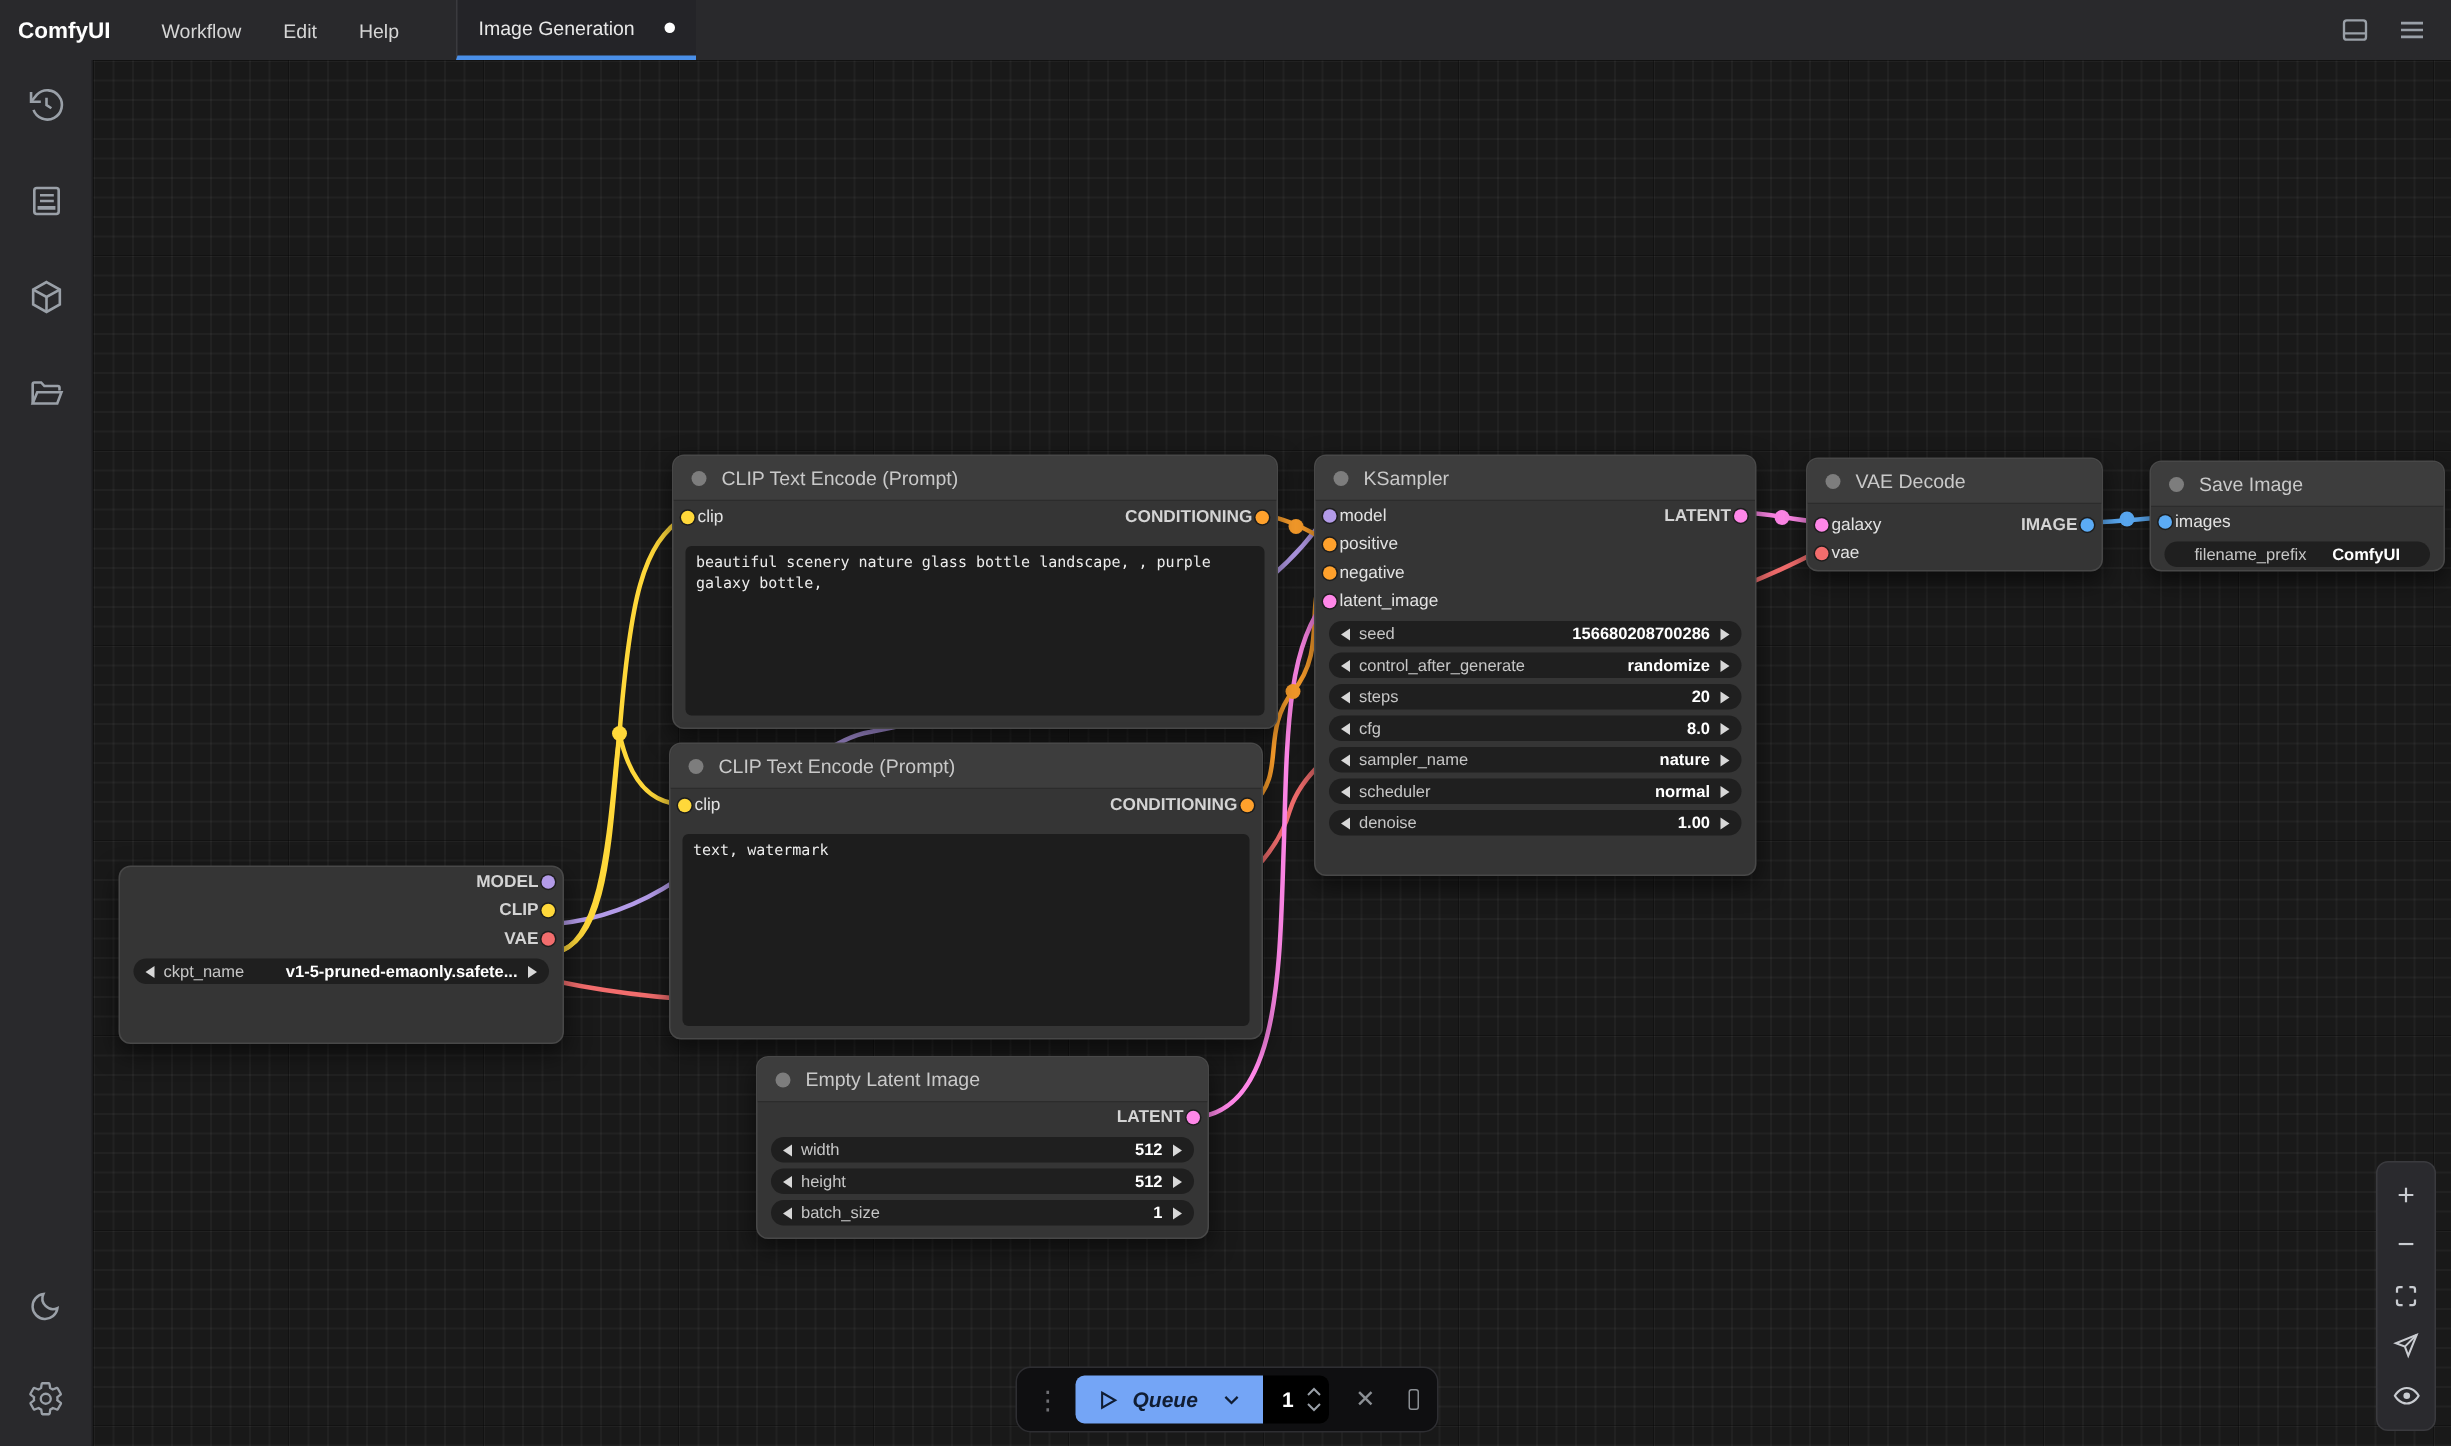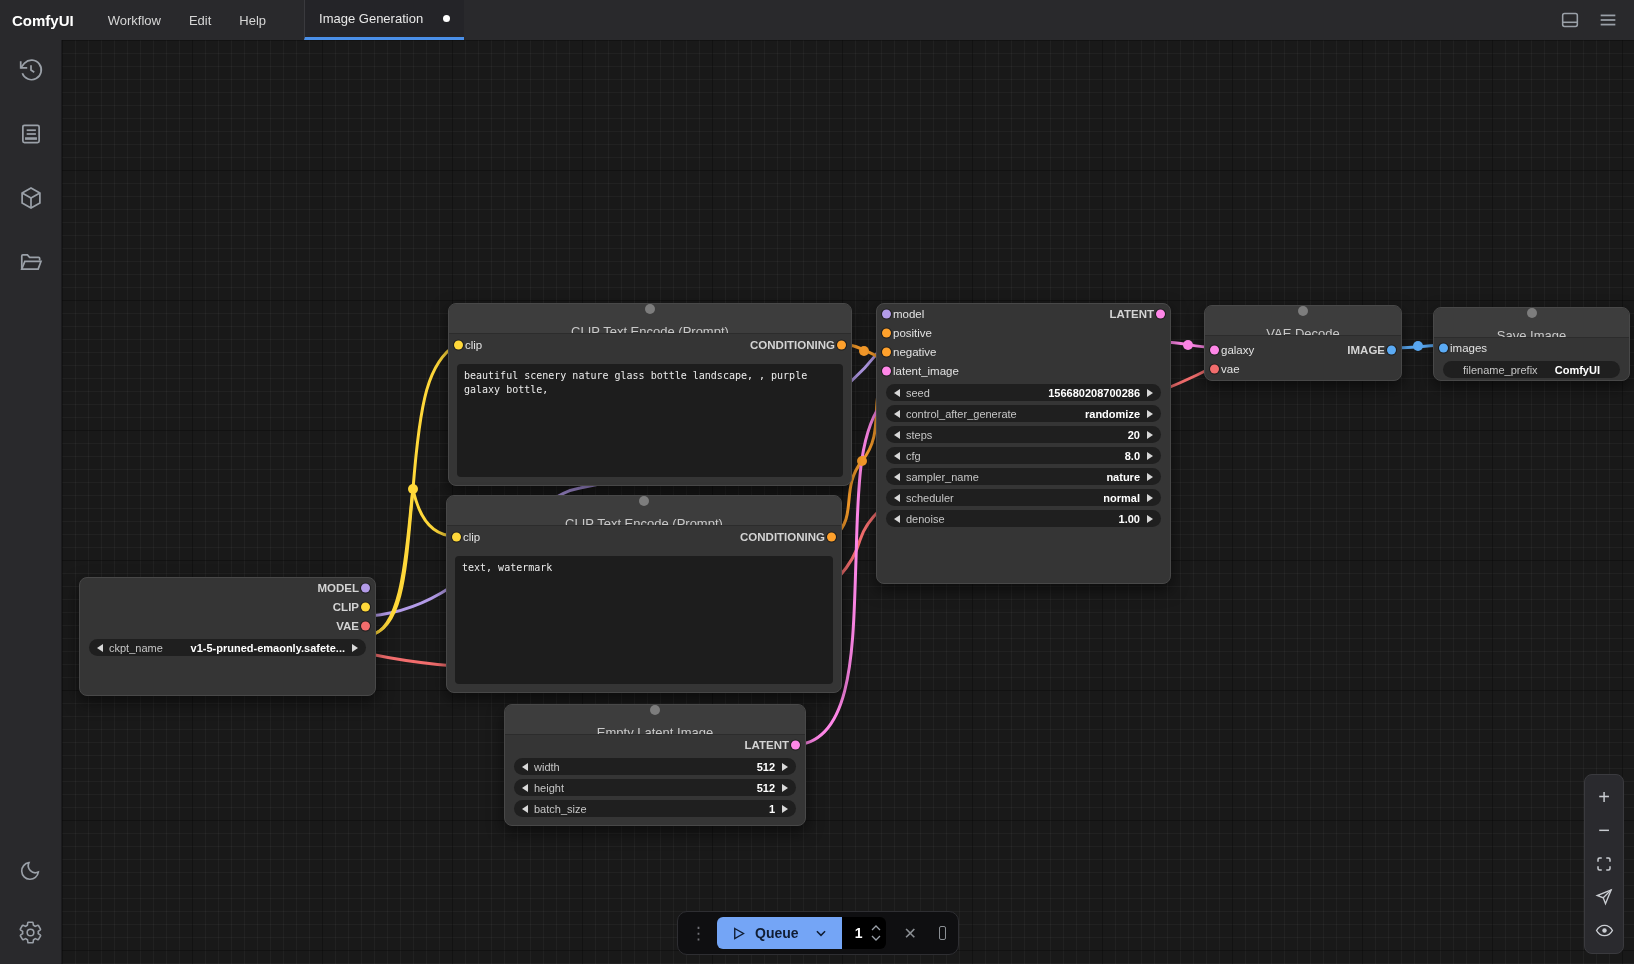--- a/index.html
+++ b/index.html
@@ -39,21 +39,21 @@
     background-size:130px 130px, 130px 130px, 13px 13px, 13px 13px; z-index:0; }
 
   .links { position:absolute; left:0; top:0; width:1634px; height:964px; z-index:1; pointer-events:none; }
   .links path { fill:none; stroke-width:3; }
 
   
   .node { position:absolute; background:#353535; border:1px solid #484848; border-radius:8px;
     box-shadow:0 6px 16px rgba(0,0,0,0.55); z-index:2; color:#dddddd; font-size:12px; }
   .node-header { height:30px; display:flex; align-items:center; gap:10px; padding:0 12px;
     background:#3d3d3d; border-bottom:1px solid #2c2c2c; border-radius:7px 7px 0 0;
-    color:#c9c9c9; font-size:13px; white-space:nowrap; overflow:hidden;flex-direction:column; }
+    color:#c9c9c9; font-size:13px; white-space:nowrap; overflow:hidden; }
   .collapse-dot { width:10px; height:10px; border-radius:50%; background:#7d7d7d; flex:none; }
   .slot-row { position:relative; display:flex; align-items:center; height:19px; padding:0 16px;
     font-size:11.5px; color:#e2e2e2; }
   .port { position:absolute; top:50%; transform:translateY(-50%); width:9px; height:9px;
     border-radius:50%; box-shadow:0 0 0 1px rgba(0,0,0,0.45); }
   .port.in { left:5px; } .port.out { right:5px; }
   .out-label { margin-left:auto; font-weight:bold; color:#d4d4d4; }
   .widget { display:flex; align-items:center; height:17px; background:#1f1f1f;
     border-radius:9px; margin:4px 9px; padding:0 8px; font-size:11px; color:#c6c6c6;
     white-space:nowrap; overflow:hidden; }
@@ -67,21 +67,21 @@
     padding:5px 7px; font-family:"DejaVu Sans Mono", monospace; font-size:10px; color:#ececec;
     white-space:pre-wrap; line-height:1.35; }
 
   
   .queue-bar { position:absolute; left:677px; top:911px; width:282px; height:44px; z-index:12;
     background:#0f0f11; border:1px solid #2e2e32; border-radius:10px;
     display:flex; align-items:center; padding:0 12px; gap:10px; }
   .drag-handle { color:#6f6f74; font-size:17px; line-height:1; }
   .queue-btn { display:flex; align-items:center; gap:9px; background:#74a5f6; border:none;
     border-radius:6px 0 0 6px; height:32px; padding:0 14px; color:#101d33; font-weight:bold;
-    font-size:14px; font-family:"Liberation Sans", sans-serif; cursor:pointer; }
+    font-size:14px; font-family:"Liberation Sans", sans-serif; cursor:pointer;font-style:italic; }
   .queue-btn svg { stroke:#101d33; }
   .batch-box { display:flex; align-items:center; background:#000000; height:32px;
     border-radius:0 6px 6px 0; padding:0 4px 0 10px; gap:4px; }
   .batch-count { color:#ffffff; font-weight:bold; font-size:14px; min-width:14px; text-align:center; }
   .spinner { display:flex; flex-direction:column; gap:2px; }
   .spinner svg { stroke:#9aa0a8; display:block; }
   .qx { color:#8b8f94; font-size:16px; margin-left:8px; cursor:pointer; }
   .qstop { width:14px; height:14px; border:1.6px solid #8b8f94; border-radius:2px; margin-left:12px; cursor:pointer; }
 
   
@@ -258,20 +258,24 @@
   </div>
   <div class="widget">
     <span class="arrL"></span>
     <span class="wname">batch_size</span>
     <span class="wval">1</span>
     <span class="arrR"></span>
   </div>
 </div>
 
 <div class="node" style="left:876px; top:303px; width:295px; height:281px;">
+  <div class="node-header">
+    <span class="collapse-dot"></span>
+    <span>KSampler</span>
+  </div>
   <div class="slot-row">
     <span class="port in" style="background:#b39be8"></span>
     <span>model</span>
     <span class="out-label">LATENT</span>
     <span class="port out" style="background:#ff87e8"></span>
   </div>
   <div class="slot-row">
     <span class="port in" style="background:#ffa12c"></span>
     <span>positive</span>
   </div>

